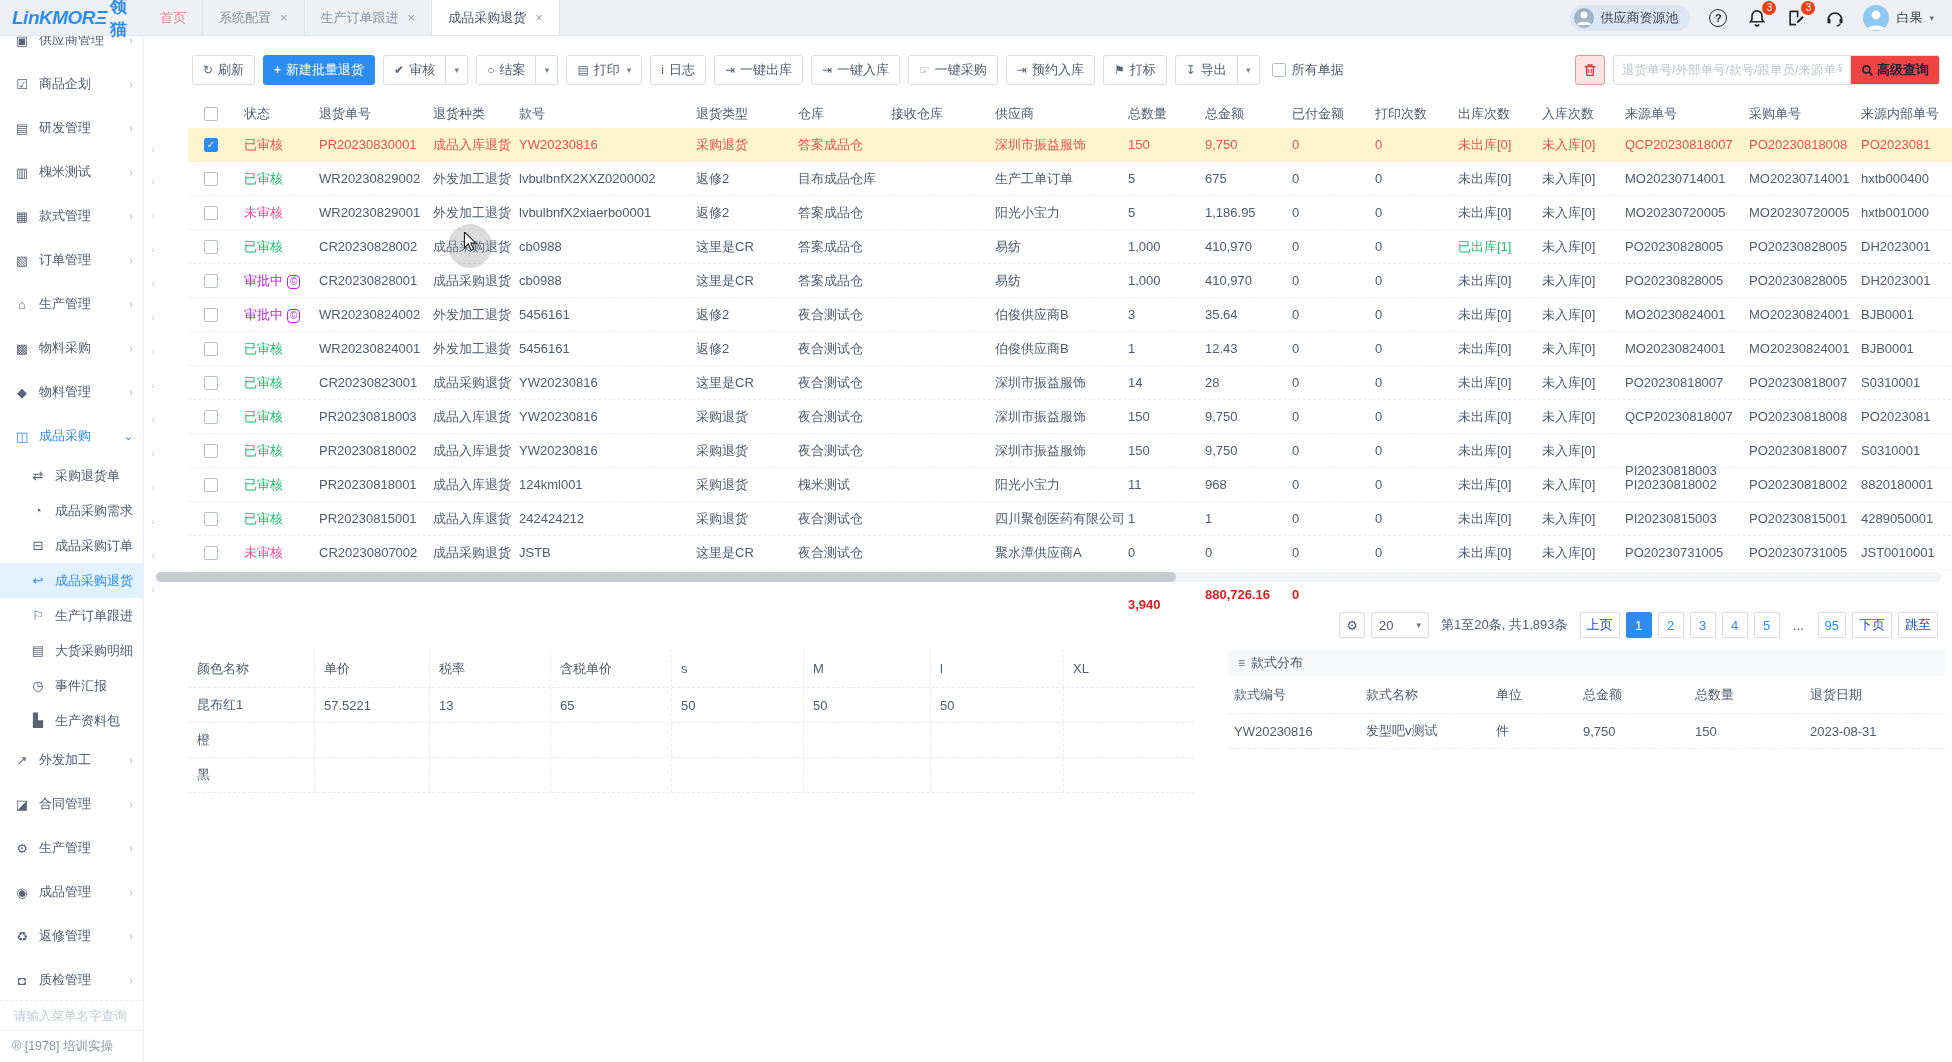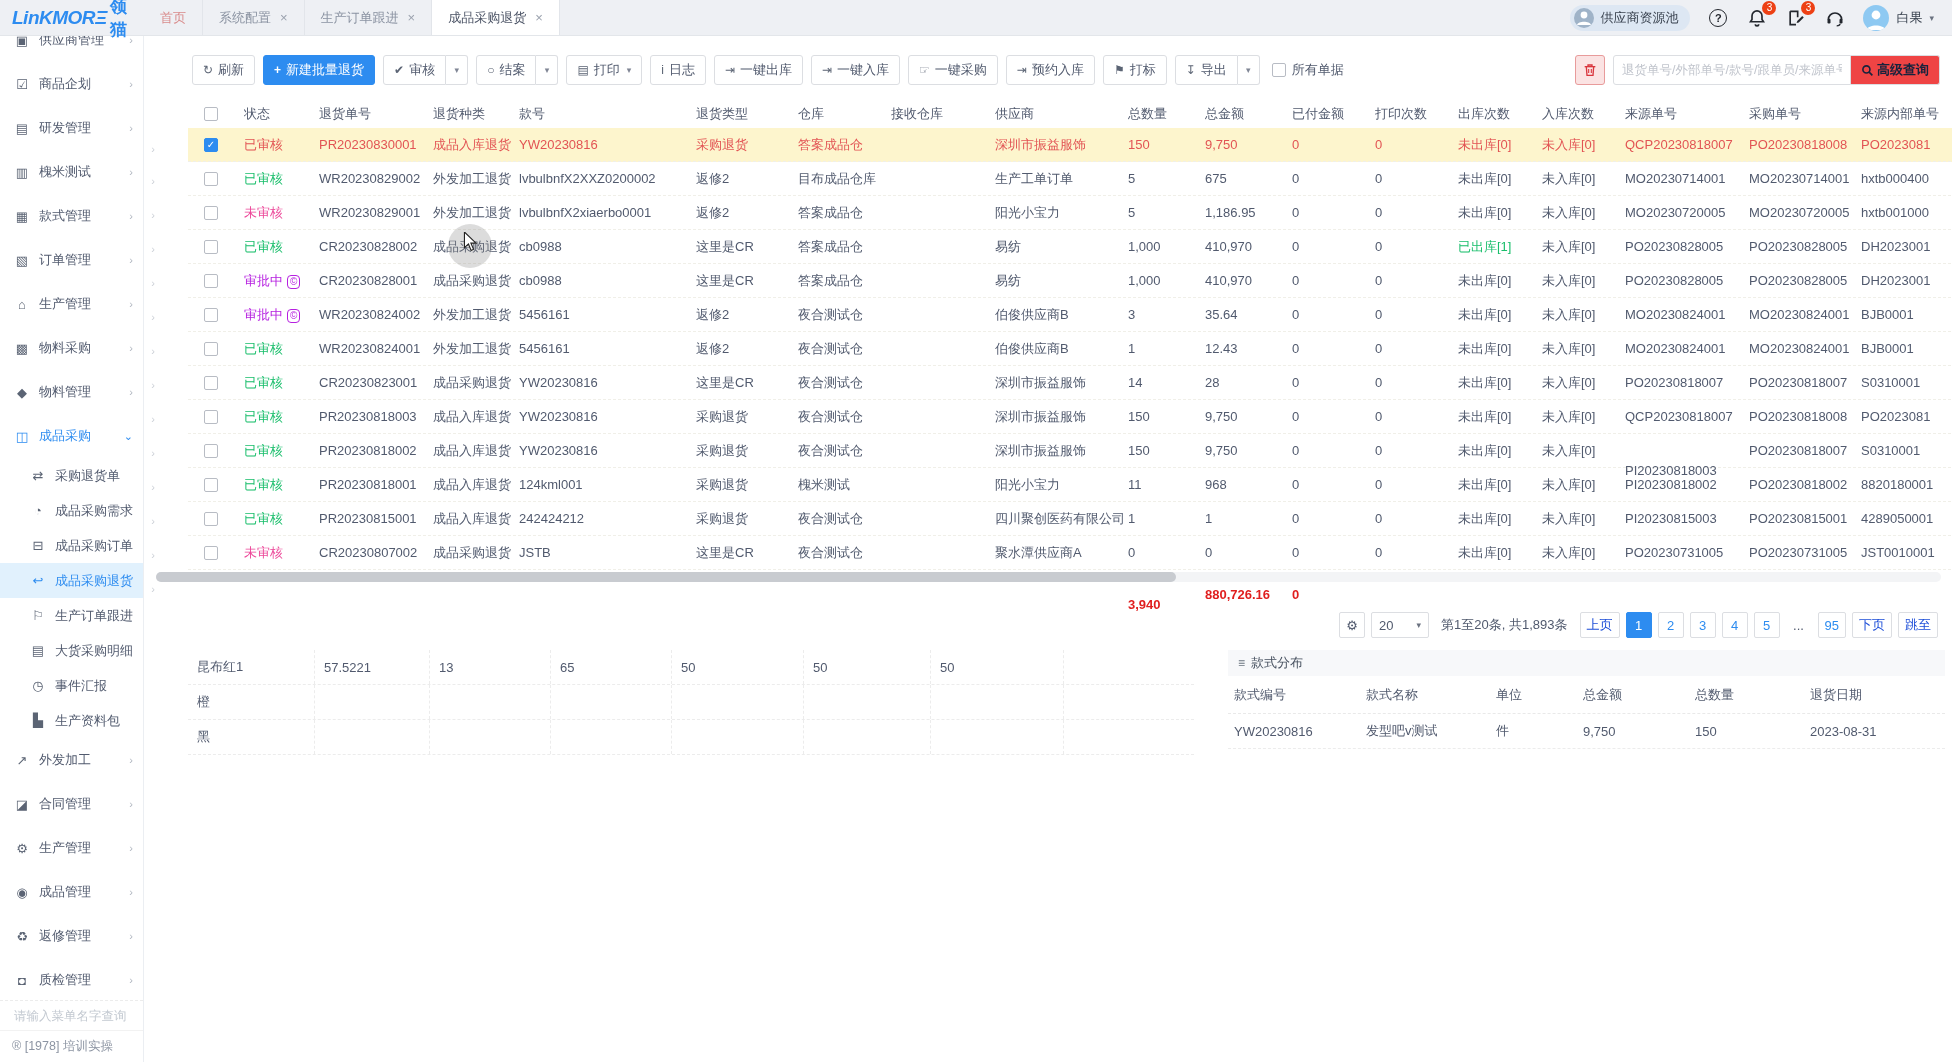--- a/index.html
+++ b/index.html
@@ -826,20 +826,30 @@
         <button class="pg-btn">5</button>
         <button class="pg-btn ellipsis">...</button>
         <button class="pg-btn">95</button>
         <button class="pg-btn txt">下页</button>
       </span>
     <button class="pg-btn txt jump-btn">跳至</button>
   </div>
 
   <div class="panels">
     <div class="panel panel-l">
+      <div class="p-thead">
+          <div class="p-cell" style="width: 127px;">颜色名称</div>
+          <div class="p-cell" style="width: 115px;">单价</div>
+          <div class="p-cell" style="width: 121px;">税率</div>
+          <div class="p-cell" style="width: 121px;">含税单价</div>
+          <div class="p-cell" style="width: 132px;">s</div>
+          <div class="p-cell" style="width: 127px;">M</div>
+          <div class="p-cell" style="width: 133px;">l</div>
+          <div class="p-cell" style="width: 121px;">XL</div>
+        </div>
       <div>
           <div class="p-row">
             <div class="p-cell" style="width: 127px;">昆布红1</div>
             <div class="p-cell" style="width: 115px;">57.5221</div>
             <div class="p-cell" style="width: 121px;">13</div>
             <div class="p-cell" style="width: 121px;">65</div>
             <div class="p-cell" style="width: 132px;">50</div>
             <div class="p-cell" style="width: 127px;">50</div>
             <div class="p-cell" style="width: 133px;">50</div>
             <div class="p-cell" style="width: 121px;"></div>

